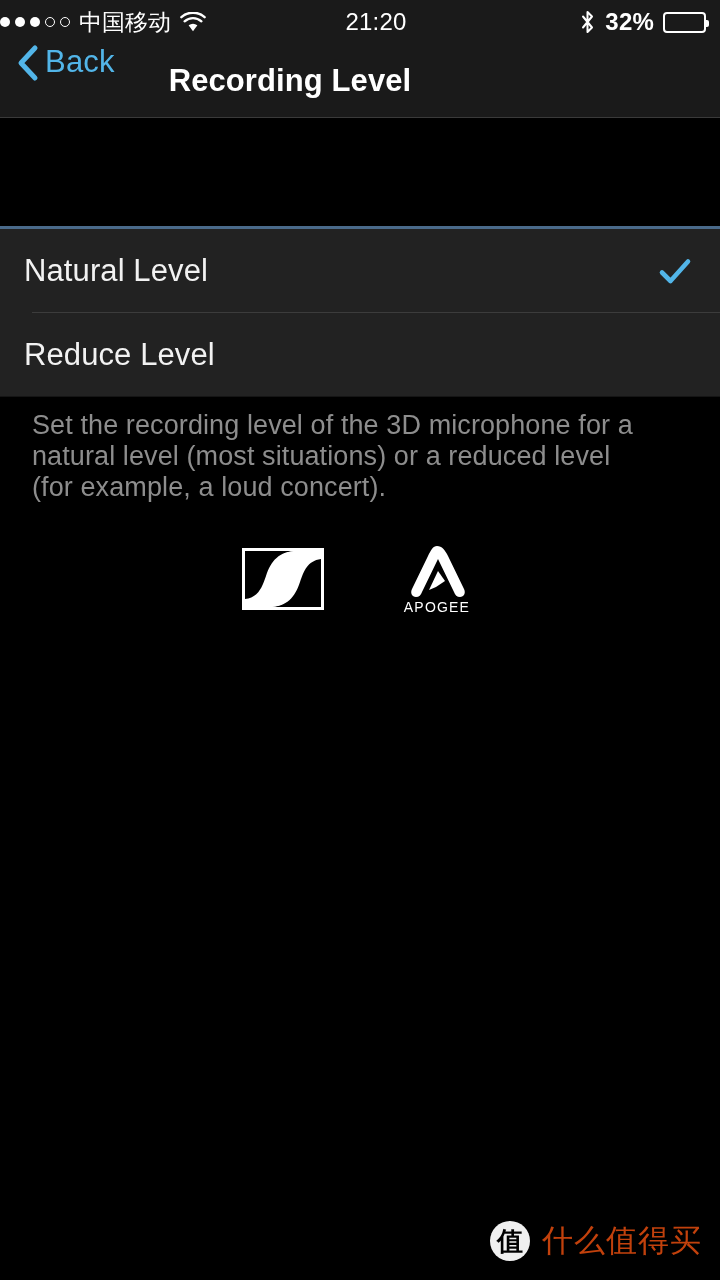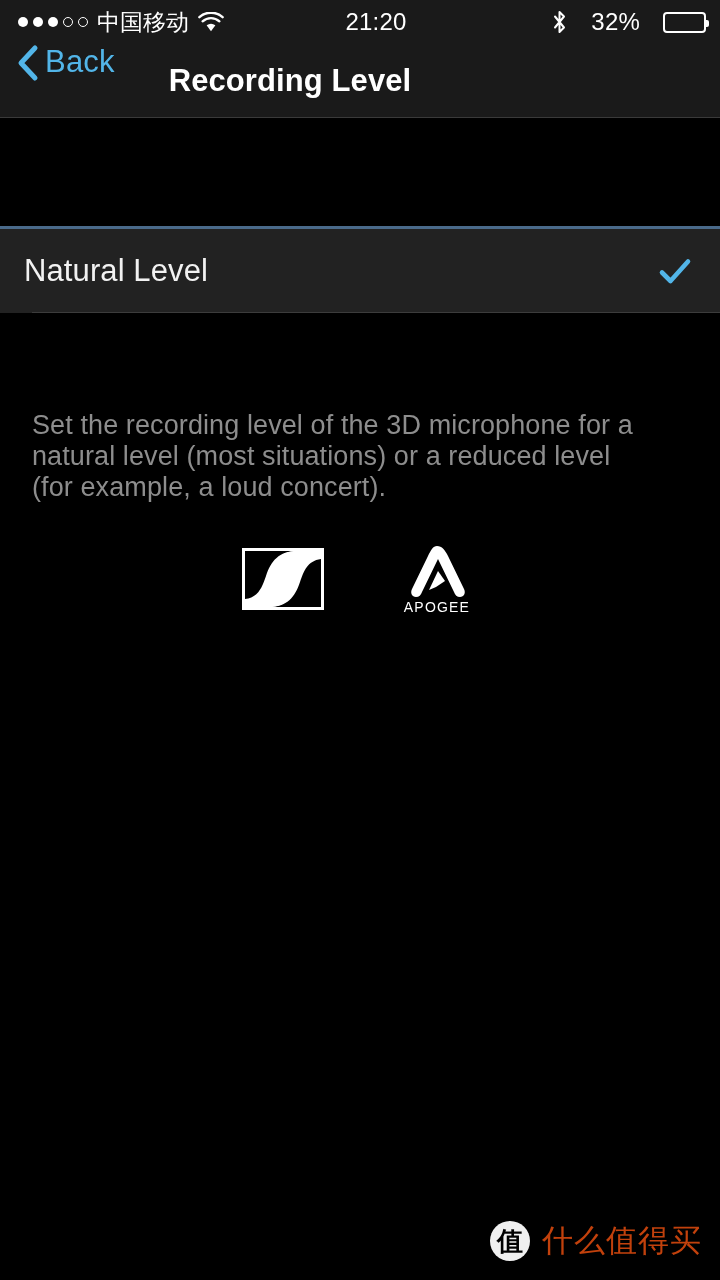--- a/index.html
+++ b/index.html
@@ -28,21 +28,20 @@
     width: 720px;
     height: 44px;
     background: #1a1a1a;
     display: flex;
     align-items: center;
     color: #ffffff;
   }
   .status-left {
     display: flex;
     align-items: center;
-    padding-left: 18px;
     gap: 9px;
   }
   .sig-dots {
     display: flex;
     align-items: center;
     gap: 5px;
   }
   .sig-dot {
     width: 10px; height: 10px;
     border-radius: 50%;
@@ -72,21 +71,22 @@
     font-weight: 500;
     color: #ffffff;
     letter-spacing: 0.2px;
   }
   .status-right {
     position: absolute;
     right: 14px; top: 0;
     height: 44px;
     display: flex;
     align-items: center;
-    gap: 23px;
+    gap: 9px;
+    font-weight: bold;
   }
   .bt-icon { width: 17px; height: 24px; display:block; }
   .battery-pct {
     font-size: 24px;
     color: #ffffff;
     letter-spacing: 0.2px;
   }
   .battery {
     position: relative;
     width: 43px; height: 21px;
@@ -322,20 +322,24 @@
     <div class="row">
       <span class="row-label">Natural Level</span>
       <span class="check">
         <svg viewBox="0 0 34 34">
           <path d="M4 18.5 L12.5 27 L30 7.5" stroke="#52b5e8" stroke-width="4.6" fill="none" stroke-linecap="round" stroke-linejoin="round"></path>
         </svg>
       </span>
       <span class="row-divider"></span>
     </div>
 
+    <div class="row">
+      <span class="row-label">Reduce Level</span>
+      <span class="row-divider full"></span>
+    </div>
 
   </div>
 
   <div class="desc">Set the recording level of the 3D microphone for a natural level (most situations) or a reduced level (for example, a loud concert).</div>
 
   <div class="logos">
     <div class="logo-senn">
       <svg viewBox="0 0 76 56" preserveAspectRatio="none">
         <rect x="0" y="0" width="76" height="56" fill="#000000"></rect>
         <path d="M0 56 L0 50 C16 50 18 40 22 28 C27 12 34 0 52 0 L76 0 L76 6

